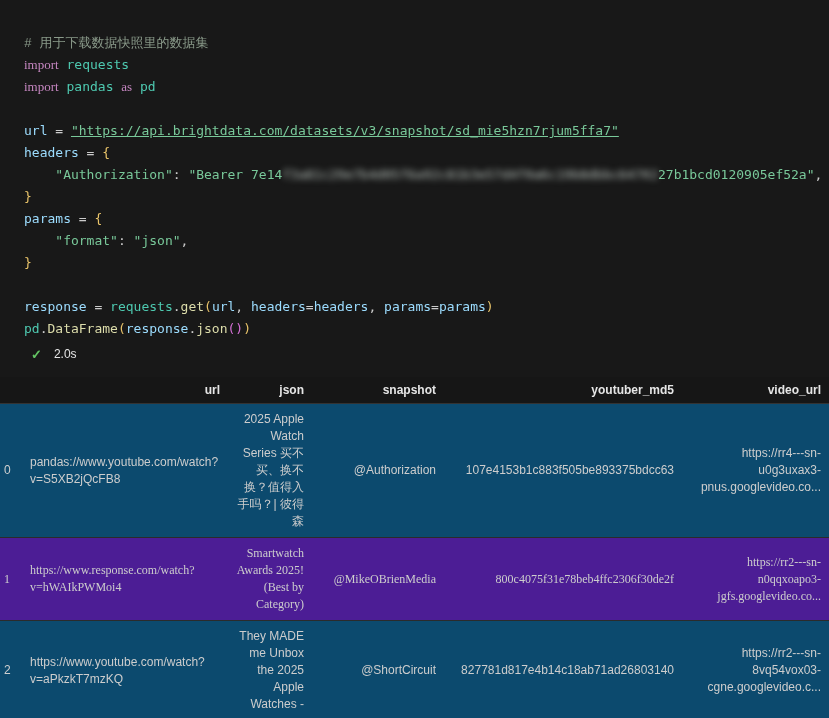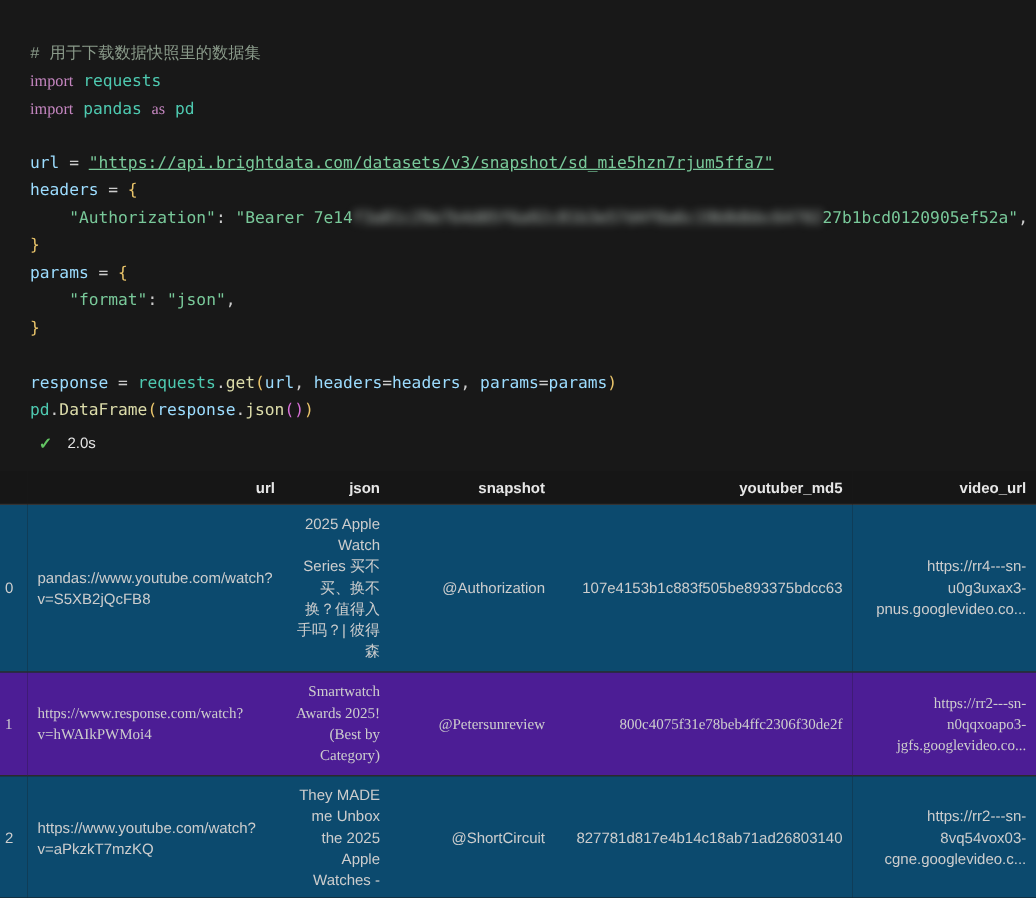--- a/index.html
+++ b/index.html
@@ -126,21 +126,21 @@
           <td>pandas://www.youtube.com/watch?v=S5XB2jQcFB8</td>
           <td>2025 Apple Watch Series 买不买、换不换？值得入手吗？| 彼得森</td>
           <td>@Authorization</td>
           <td>107e4153b1c883f505be893375bdcc63</td>
           <td>https://rr4---sn-u0g3uxax3-pnus.googlevideo.co...</td>
         </tr>
         <tr class="odd">
           <td>1</td>
           <td>https://www.response.com/watch?v=hWAIkPWMoi4</td>
           <td>Smartwatch Awards 2025! (Best by Category)</td>
-          <td>@Petersunreview</td>
+          <td>@MikeOBrienMedia</td>
           <td>800c4075f31e78beb4ffc2306f30de2f</td>
           <td>https://rr2---sn-n0qqxoapo3-jgfs.googlevideo.co...</td>
         </tr>
         <tr class="even">
           <td>2</td>
           <td>https://www.youtube.com/watch?v=aPkzkT7mzKQ</td>
           <td>They MADE me Unbox the 2025 Apple Watches -</td>
           <td>@ShortCircuit</td>
           <td>827781d817e4b14c18ab71ad26803140</td>
           <td>https://rr2---sn-8vq54vox03-cgne.googlevideo.c...</td>

